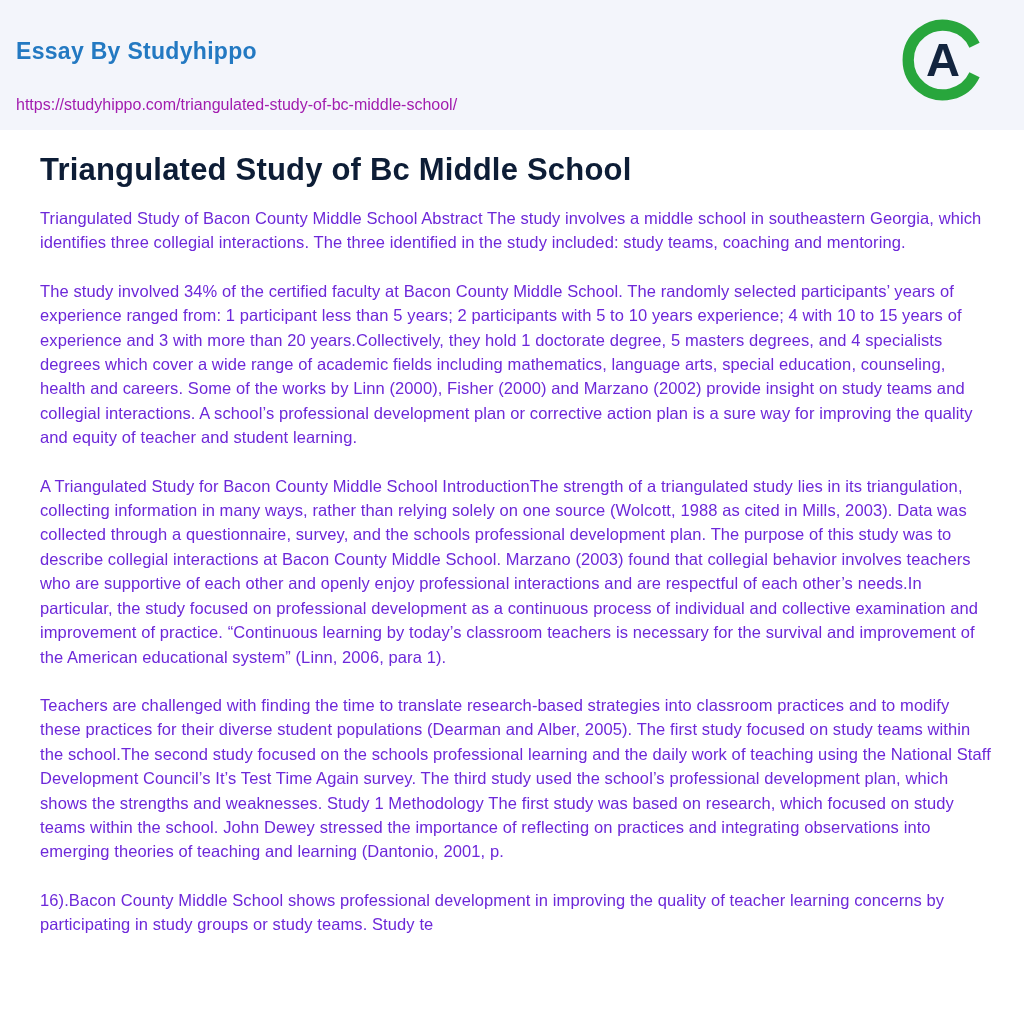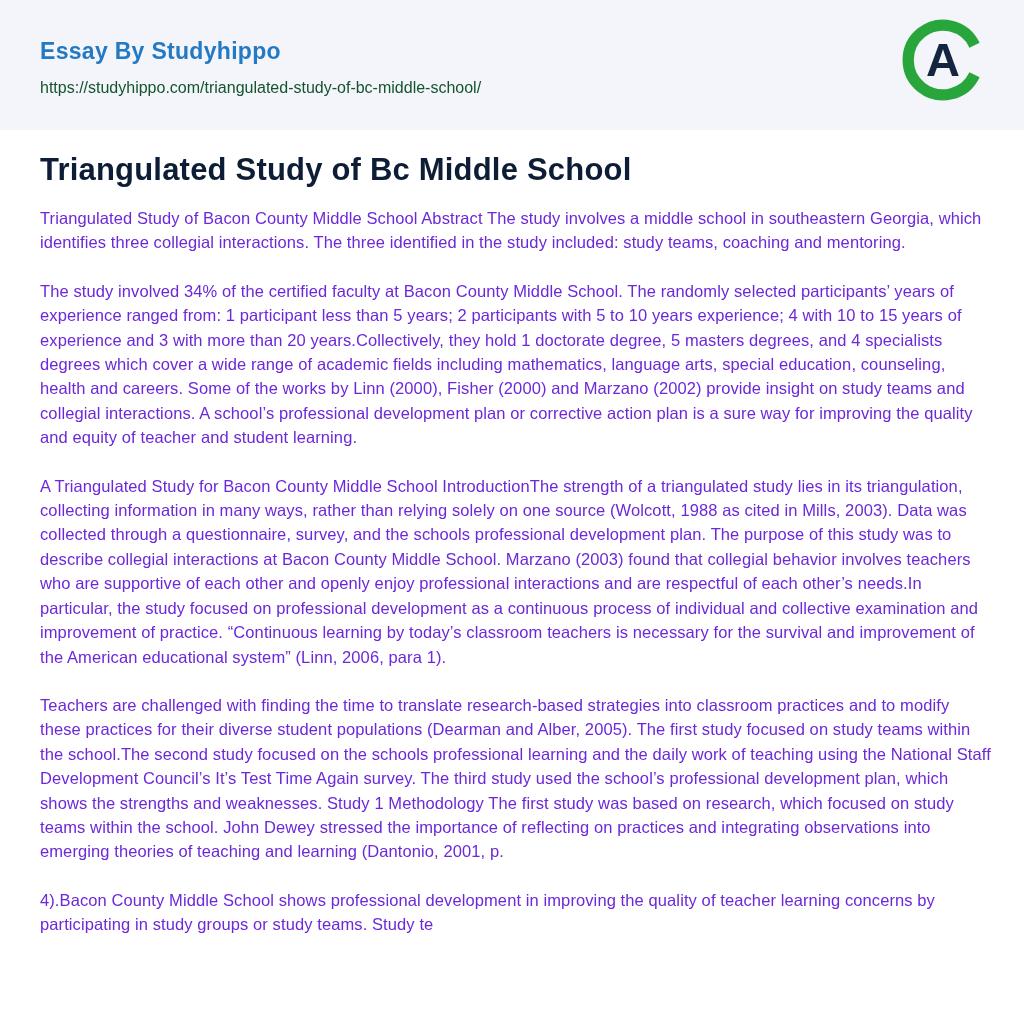--- a/index.html
+++ b/index.html
@@ -9,38 +9,38 @@
     height: 1011px;
     overflow: hidden;
     font-family: "Liberation Sans", sans-serif;
     color: #24334f;
     position: relative;
   }
 
   
   .page-header {
     background: #f3f5fb;
-    padding: 38px 40px 26px 40px;
+    padding: 38px 40px 26px 16px;
     position: relative;
     height: 130px;
   }
   .brand-link {
     display: inline-block;
     font-size: 23px;
     font-weight: 700;
     letter-spacing: 0.3px;
     color: #2379c2;
     text-decoration: none;
     cursor: pointer;
   }
   .page-url {
     display: block;
-    margin-top: 14px;
+    margin-top: 31px;
     font-size: 16px;
-    color: #14532d;
+    color: #a21caf;
     text-decoration: none;
     cursor: pointer;
   }
   .logo-wrap {
     position: absolute;
     top: 17px;
     right: 38px;
     width: 86px;
     height: 86px;
     cursor: pointer;
@@ -84,14 +84,14 @@
   <h1 class="essay-title">Triangulated Study of Bc Middle School</h1>
 
   <p class="essay-paragraph">Triangulated Study of Bacon County Middle School Abstract The study involves a middle school in southeastern Georgia, which identifies three collegial interactions. The three identified in the study included: study teams, coaching and mentoring.</p>
 
   <p class="essay-paragraph">The study involved 34% of the certified faculty at Bacon County Middle School. The randomly selected participants’ years of experience ranged from: 1 participant less than 5 years; 2 participants with 5 to 10 years experience; 4 with 10 to 15 years of experience and 3 with more than 20 years.Collectively, they hold 1 doctorate degree, 5 masters degrees, and 4 specialists degrees which cover a wide range of academic fields including mathematics, language arts, special education, counseling, health and careers. Some of the works by Linn (2000), Fisher (2000) and Marzano (2002) provide insight on study teams and collegial interactions. A school’s professional development plan or corrective action plan is a sure way for improving the quality and equity of teacher and student learning.</p>
 
   <p class="essay-paragraph">A Triangulated Study for Bacon County Middle School IntroductionThe strength of a triangulated study lies in its triangulation, collecting information in many ways, rather than relying solely on one source (Wolcott, 1988 as cited in Mills, 2003). Data was collected through a questionnaire, survey, and the schools professional development plan. The purpose of this study was to describe collegial interactions at Bacon County Middle School. Marzano (2003) found that collegial behavior involves teachers who are supportive of each other and openly enjoy professional interactions and are respectful of each other’s needs.In particular, the study focused on professional development as a continuous process of individual and collective examination and improvement of practice. “Continuous learning by today’s classroom teachers is necessary for the survival and improvement of the American educational system” (Linn, 2006, para 1).</p>
 
   <p class="essay-paragraph">Teachers are challenged with finding the time to translate research-based strategies into classroom practices and to modify these practices for their diverse student populations (Dearman and Alber, 2005). The first study focused on study teams within the school.The second study focused on the schools professional learning and the daily work of teaching using the National Staff Development Council’s It’s Test Time Again survey. The third study used the school’s professional development plan, which shows the strengths and weaknesses. Study 1 Methodology The first study was based on research, which focused on study teams within the school. John Dewey stressed the importance of reflecting on practices and integrating observations into emerging theories of teaching and learning (Dantonio, 2001, p.</p>
 
-  <p class="essay-paragraph">4).Bacon County Middle School shows professional development in improving the quality of teacher learning concerns by participating in study groups or study teams. Study te</p>
+  <p class="essay-paragraph">16).Bacon County Middle School shows professional development in improving the quality of teacher learning concerns by participating in study groups or study teams. Study te</p>
 </main>
 
 </body></html>

